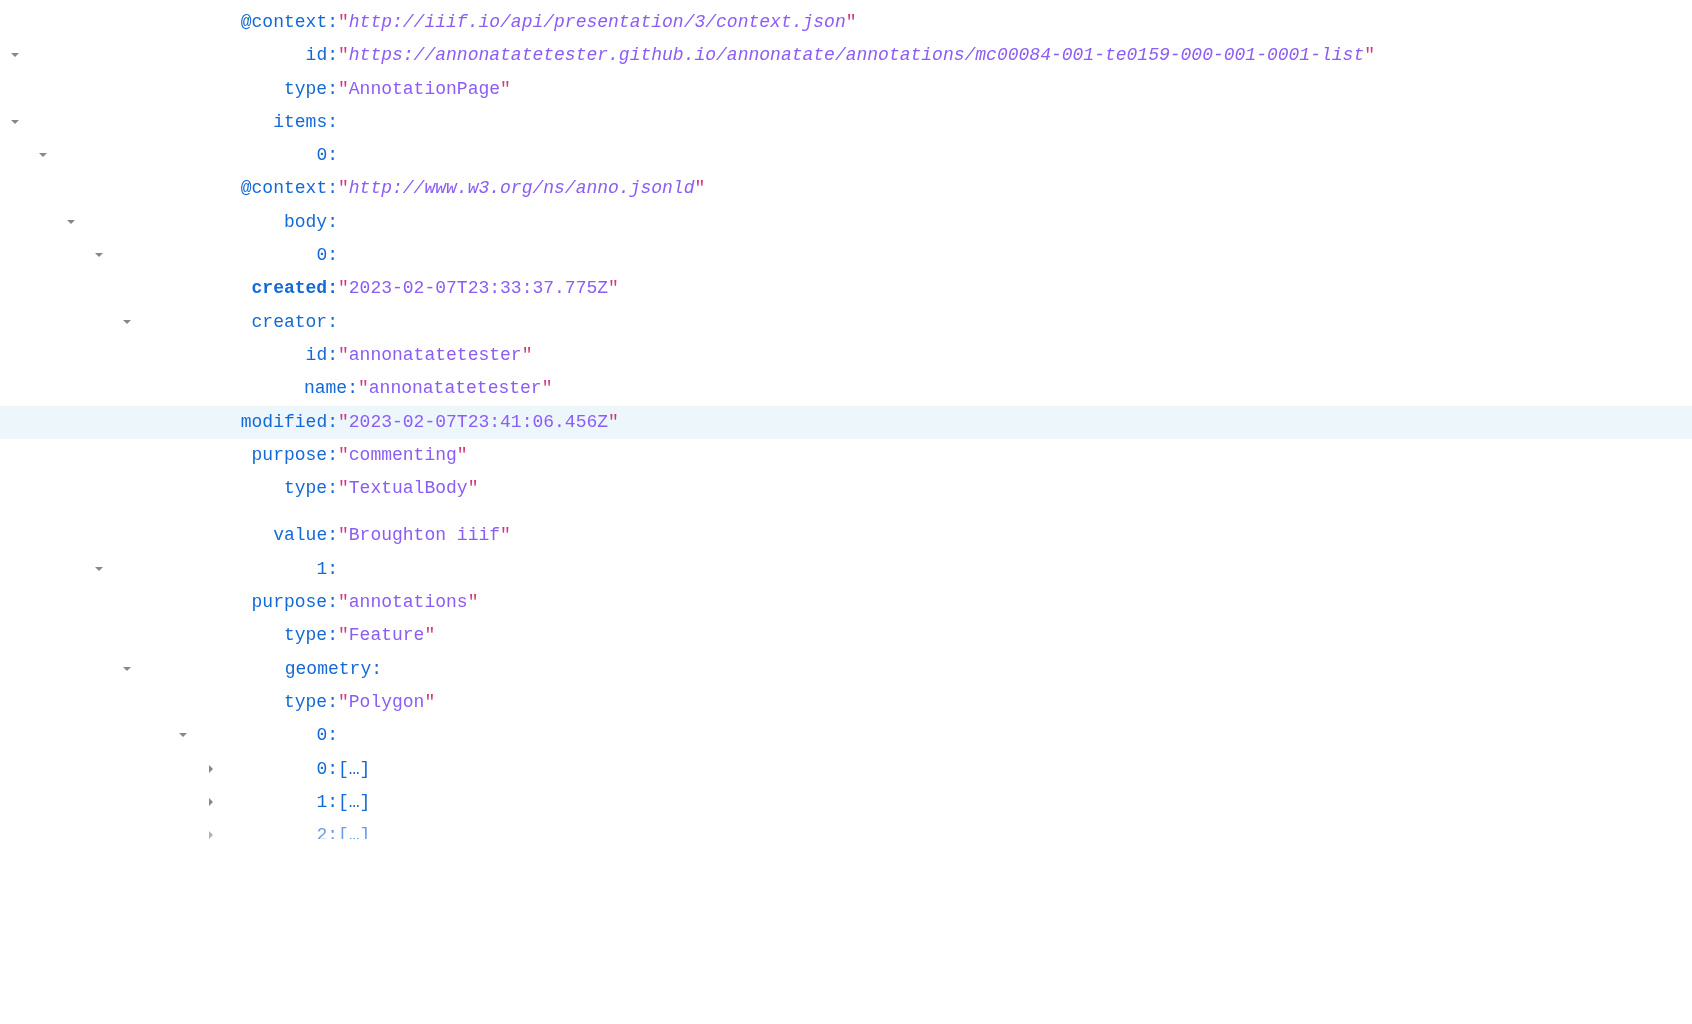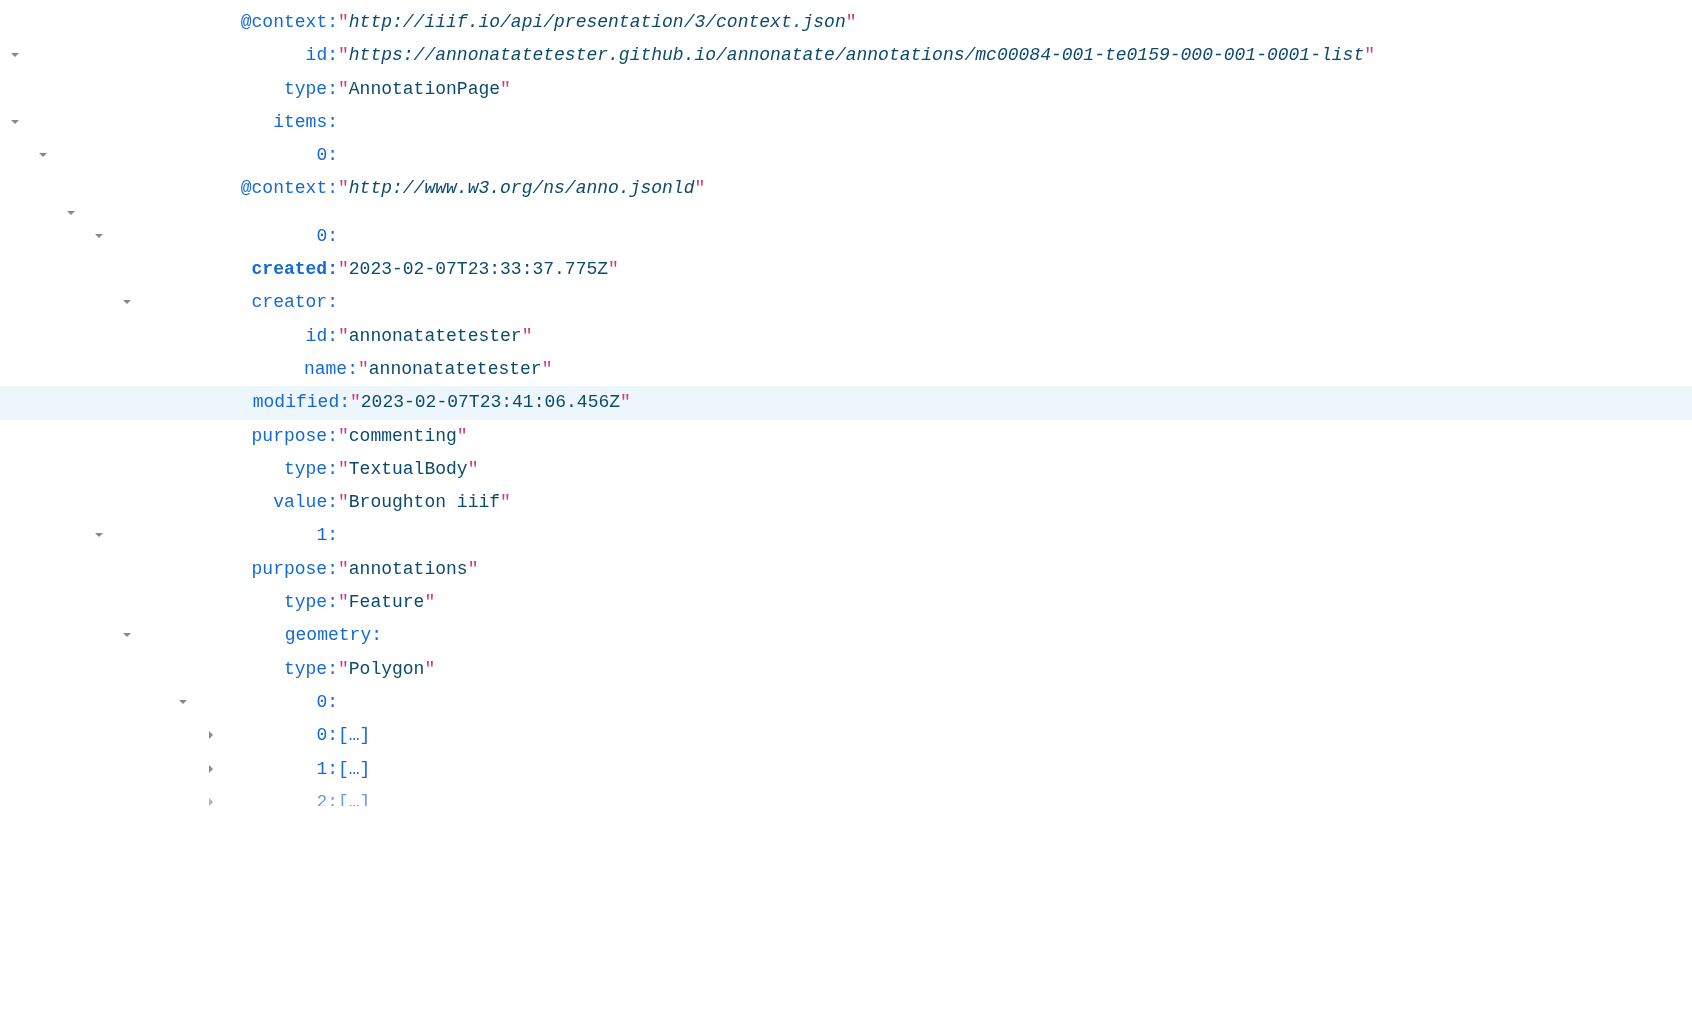--- a/index.html
+++ b/index.html
@@ -56,21 +56,21 @@
       text-align: right;
     }
     .key {
       color: #1469d6;
       cursor: pointer;
     }
     .key-colon {
       color: #1469d6;
     }
     .value-string {
-      color: #0c4a6e;
+      color: #8b5cf6;
     }
     .value-quote {
       color: #d33682;
     }
     .value-italic {
       font-style: italic;
     }
     .collapsed-array {
       color: #1469d6;
       cursor: pointer;
@@ -126,20 +126,21 @@
       <span class="key-part" style="width: 256px;"><span class="key">@context</span><span class="key-colon">:</span></span>
       <span><span class="value-quote">"</span><span class="value-string value-italic">http://www.w3.org/ns/anno.jsonld</span><span class="value-quote">"</span></span>
     </div>
     <div class="row">
       <span class="indent" style="width: 56px;"></span>
       <span class="toggle">
         <svg viewBox="0 0 10 10">
           <path d="M1 3 L5 7 L9 3 Z"></path>
         </svg>
       </span>
+      <span class="key-part" style="width: 256px;"><span class="key">body</span><span class="key-colon">:</span></span>
     </div>
     <div class="row">
       <span class="indent" style="width: 84px;"></span>
       <span class="toggle">
         <svg viewBox="0 0 10 10">
           <path d="M1 3 L5 7 L9 3 Z"></path>
         </svg>
       </span>
       <span class="key-part" style="width: 228px;"><span class="key">0</span><span class="key-colon">:</span></span>
     </div>
@@ -166,39 +167,39 @@
     </div>
     <div class="row">
       <span class="indent" style="width: 140px;"></span>
       <span class="toggle-spacer"></span>
       <span class="key-part" style="width: 172px; margin-left: 20px;"><span class="key">name</span><span class="key-colon">:</span></span>
       <span><span class="value-quote">"</span><span class="value-string">annonatatetester</span><span class="value-quote">"</span></span>
     </div>
     <div class="row highlighted">
       <span class="indent" style="width: 112px;"></span>
       <span class="toggle-spacer"></span>
-      <span class="key-part" style="width: 200px; margin-left: 12px;"><span class="key">modified</span><span class="key-colon">:</span></span>
+      <span class="key-part" style="width: 200px;"><span class="key">modified</span><span class="key-colon">:</span></span>
       <span><span class="value-quote">"</span><span class="value-string">2023-02-07T23:41:06.456Z</span><span class="value-quote">"</span></span>
     </div>
     <div class="row">
       <span class="indent" style="width: 112px;"></span>
       <span class="toggle-spacer"></span>
       <span class="key-part" style="width: 200px;"><span class="key">purpose</span><span class="key-colon">:</span></span>
       <span><span class="value-quote">"</span><span class="value-string">commenting</span><span class="value-quote">"</span></span>
     </div>
     <div class="row">
       <span class="indent" style="width: 112px;"></span>
       <span class="toggle-spacer"></span>
       <span class="key-part" style="width: 200px;"><span class="key">type</span><span class="key-colon">:</span></span>
       <span><span class="value-quote">"</span><span class="value-string">TextualBody</span><span class="value-quote">"</span></span>
     </div>
     <div class="row">
       <span class="indent" style="width: 112px;"></span>
       <span class="toggle-spacer"></span>
-      <span class="key-part" style="width: 200px;"><span class="key">value</span><span class="key-colon">:</span></span>
+      <span class="key-part" style="width: 200px; margin-top: 14px;"><span class="key">value</span><span class="key-colon">:</span></span>
       <span><span class="value-quote">"</span><span class="value-string">Broughton iiif</span><span class="value-quote">"</span></span>
     </div>
     <div class="row">
       <span class="indent" style="width: 84px;"></span>
       <span class="toggle">
         <svg viewBox="0 0 10 10">
           <path d="M1 3 L5 7 L9 3 Z"></path>
         </svg>
       </span>
       <span class="key-part" style="width: 228px;"><span class="key">1</span><span class="key-colon">:</span></span>

